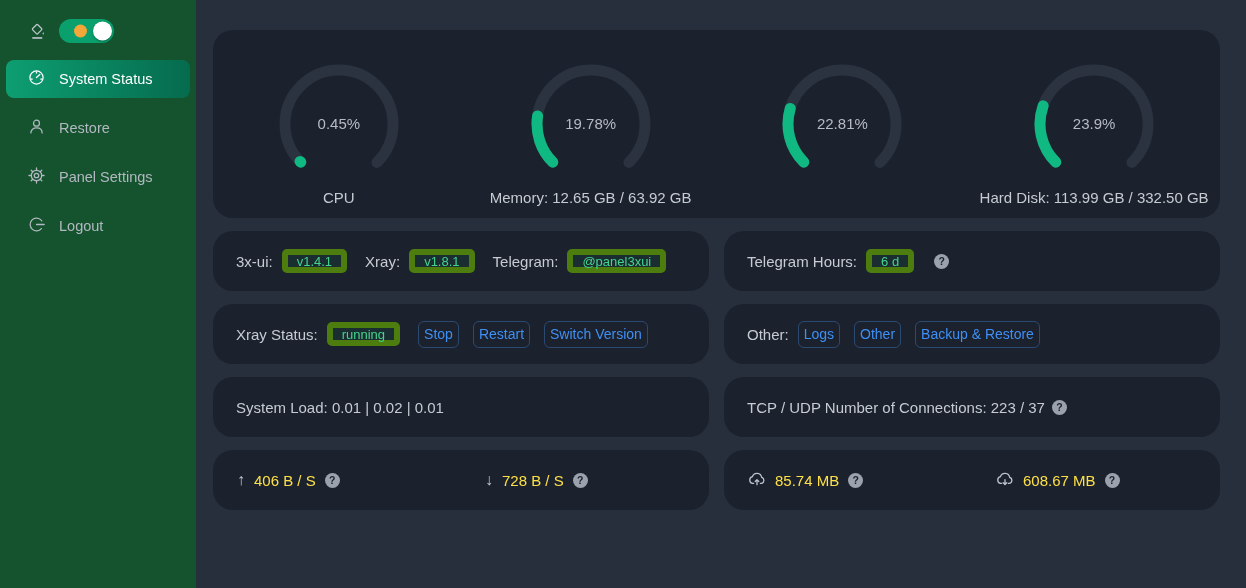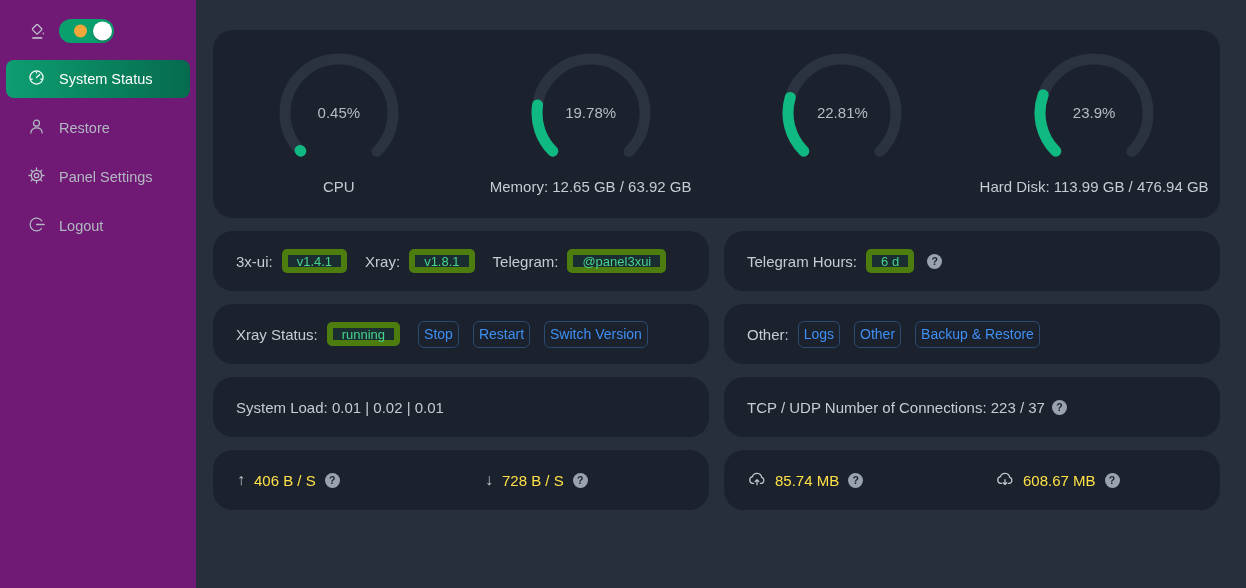--- a/index.html
+++ b/index.html
@@ -5,21 +5,21 @@
   * { box-sizing: border-box; margin: 0; padding: 0; }
   html,body { width:1246px; height:588px; overflow:hidden; }
   body {
     background:#272e3c;
     font-family:"Liberation Sans", sans-serif;
     color:#c7cbd2;
   }
   .app { display:flex; width:100%; height:100%; }
 
   
-  .sidebar { width:196px; flex:none; background:#701a75; padding-top:16px; }
+  .sidebar { width:196px; flex:none; background:#14532d; padding-top:16px; }
   .sidebar-top { display:flex; align-items:center; padding-left:28px; gap:12px; height:30px; margin-bottom:14px; }
   .bucket-btn { display:inline-flex; cursor:pointer; }
   .theme-toggle {
     position:relative; width:55px; height:24px; border-radius:12px;
     background:#0aa06d; cursor:pointer; flex:none;
   }
   .sun-dot { position:absolute; left:15px; top:50%; transform:translateY(-50%);
     width:13px; height:13px; border-radius:50%; background:#f3a73a; }
   .toggle-knob { position:absolute; right:2.5px; top:50%; transform:translateY(-50%);
     width:19px; height:19px; border-radius:50%; background:#fff; box-shadow:0 1px 2px rgba(0,0,0,.35); }
@@ -34,21 +34,21 @@
     background:linear-gradient(90deg,#0d9e71,#066b4e);
     color:#ffffff;
   }
 
   
   .main { flex:1; padding:30px 26px 0 17px; display:flex; flex-direction:column; gap:13px; }
   .card { background:#1b212d; border-radius:20px; }
 
   
   .gauges-card { height:188px; display:flex; }
-  .gauge-cell { flex:1; display:flex; flex-direction:column; align-items:center; padding-top:23px; }
+  .gauge-cell { flex:1; display:flex; flex-direction:column; align-items:center; padding-top:34px; }
   .gauge-wrap { position:relative; width:120px; height:120px; }
   .gauge-pct {
     position:absolute; left:0; right:0; top:50%; transform:translateY(-54%);
     text-align:center; font-size:15px; color:#b6bbc4;
   }
   .gauge-label { margin-top:5px; font-size:15px; color:#c7cbd2; }
 
   
   .grid { display:grid; grid-template-columns:1fr 1fr; gap:13px 15px; }
   .row-card { height:60px; display:flex; align-items:center; padding:0 23px; font-size:15px; color:#c7cbd2; }
@@ -182,38 +182,38 @@
       </div>
 
       <div class="gauge-cell">
         <div class="gauge-wrap">
           <svg width="120" height="120" viewBox="0 0 120 120">
             <circle class="g-track" cx="60" cy="60" r="54" fill="none" stroke="#2b3240" stroke-width="11" stroke-linecap="round" transform="rotate(135 60 60)" stroke-dasharray="254.46900494077323 339.29200658769764"></circle>
             <circle class="g-prog" cx="60" cy="60" r="54" fill="none" stroke="#10b981" stroke-width="11" stroke-linecap="round" transform="rotate(135 60 60)" stroke-dasharray="60.81809218084479 339.29200658769764"></circle>
           </svg>
           <span class="gauge-pct">23.9%</span>
         </div>
-        <div class="gauge-label">Hard Disk: 113.99 GB / 476.94 GB</div>
+        <div class="gauge-label">Hard Disk: 113.99 GB / 332.50 GB</div>
       </div>
     </section>
 
     <div class="grid">
 
       <section class="card row-card">
         <span class="lbl">3x-ui:</span>
         <span class="tag">v1.4.1</span>
         <span class="lbl">Xray:</span>
         <span class="tag">v1.8.1</span>
         <span class="lbl">Telegram:</span>
         <span class="tag">@panel3xui</span>
       </section>
 
       <section class="card row-card">
         <span class="lbl">Telegram Hours:</span>
-        <span class="tag" style="margin-right:13px">6 d</span>
+        <span class="tag" style="margin-right:20px">6 d</span>
         <span class="help">?</span>
       </section>
 
       <section class="card row-card">
         <span class="lbl">Xray Status:</span>
         <span class="tag">running</span>
         <button class="btn">Stop</button>
         <button class="btn">Restart</button>
         <button class="btn">Switch Version</button>
       </section>

